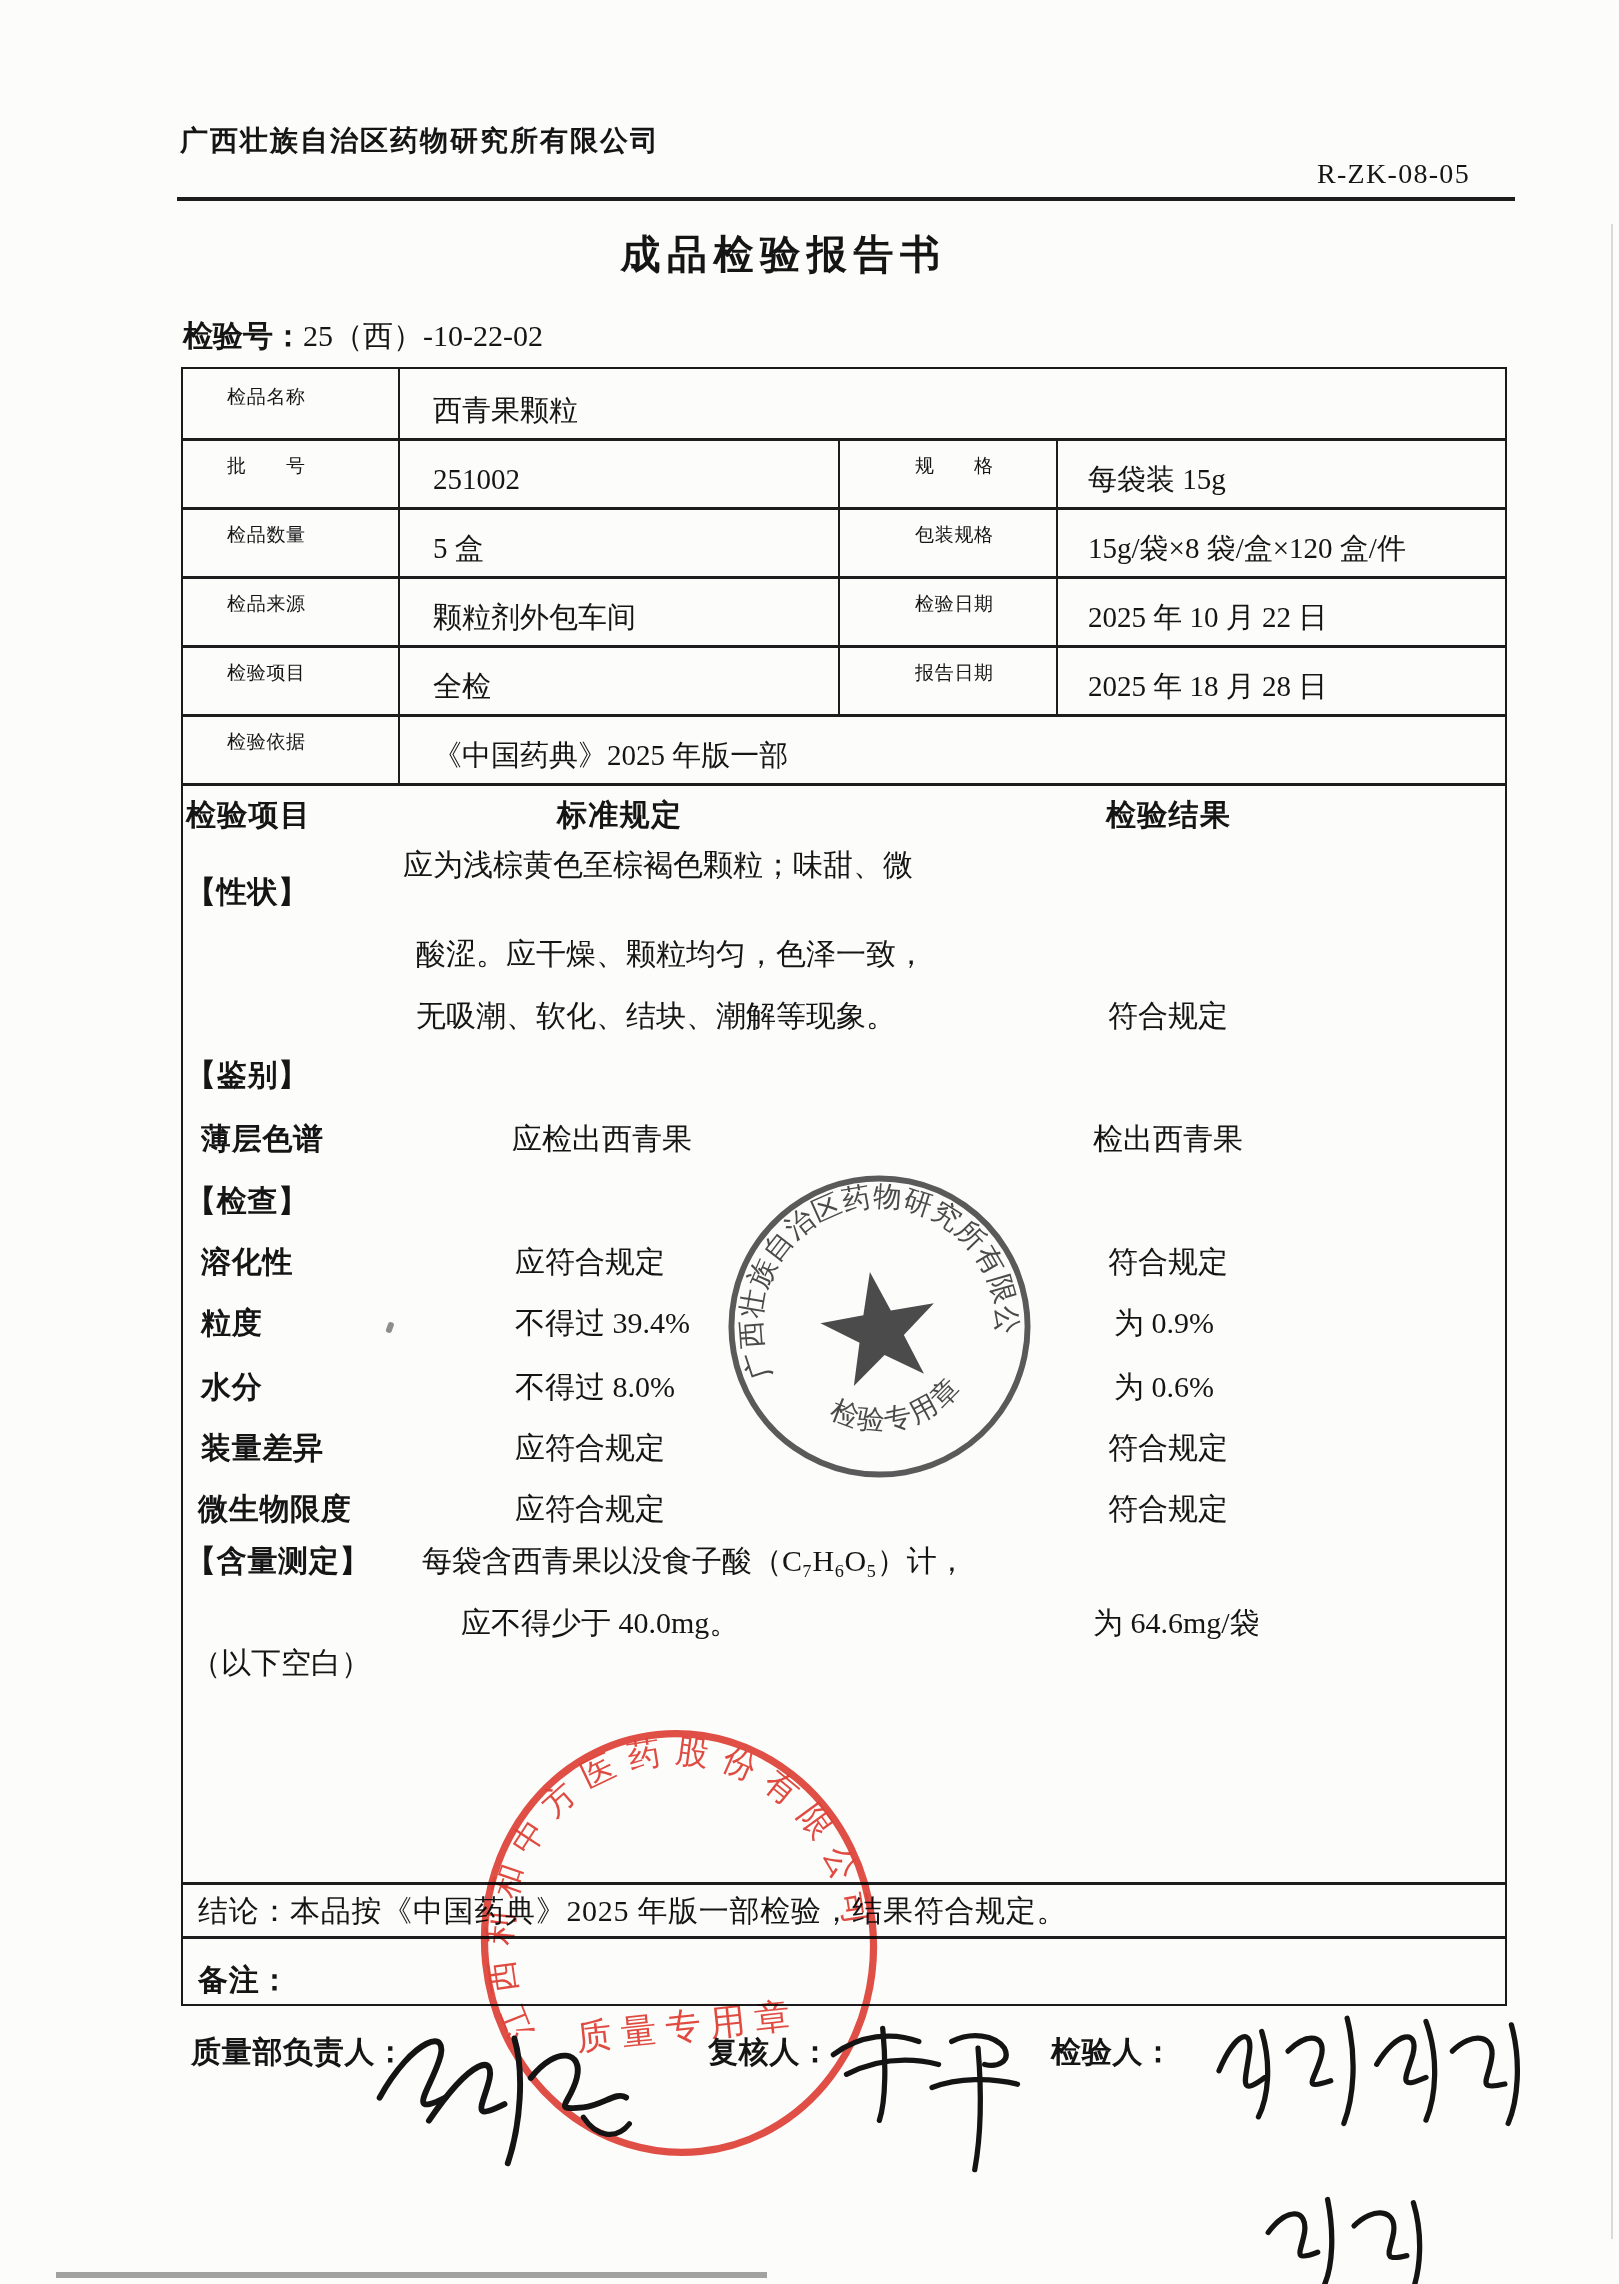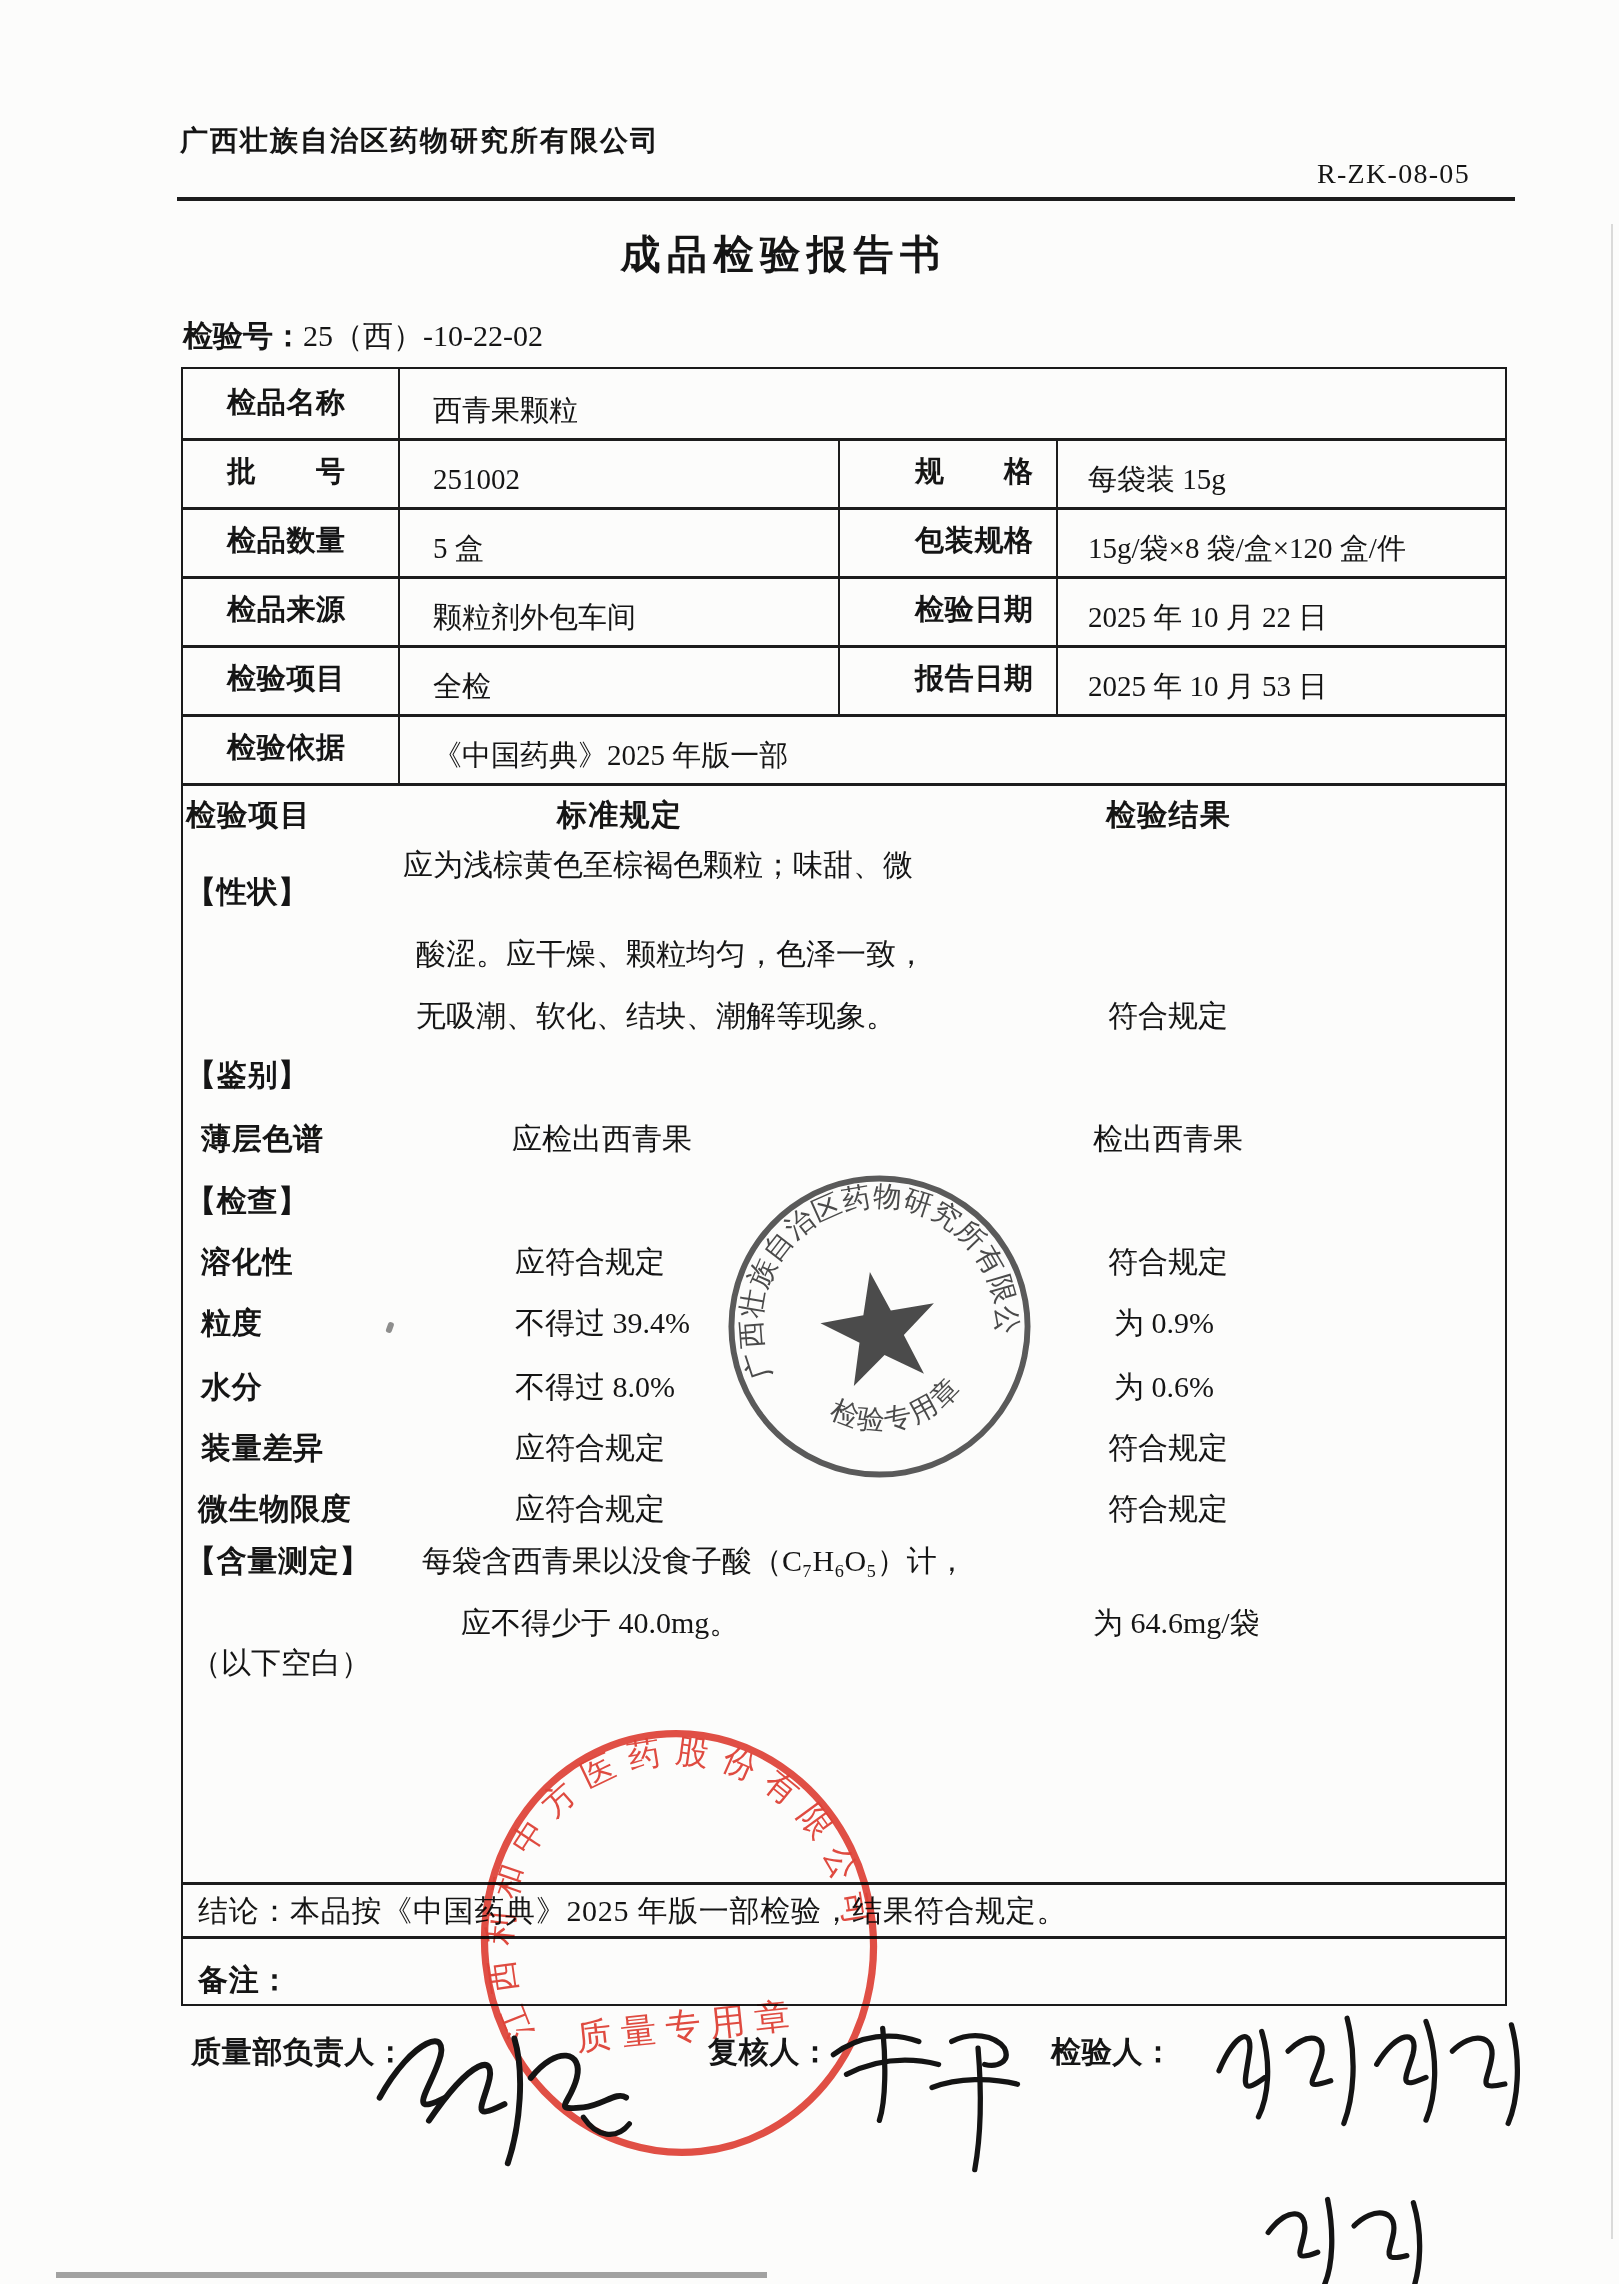--- a/index.html
+++ b/index.html
@@ -11,21 +11,21 @@
     font-family:"Liberation Serif", serif;
     color:#151515;
   }
   .abs{position:absolute;}
   .txt{white-space:nowrap;line-height:1.15;}
   .b{font-weight:700;}
   .company{font-size:28px;font-weight:700;letter-spacing:2px;}
   .doccode{font-size:28px;letter-spacing:1.3px;}
   .title{font-size:40px;font-weight:700;letter-spacing:6.6px;text-align:center;}
   .repno{font-size:30px;}
-  .cellL{font-size:29px;font-weight:700;letter-spacing:0.7px;}
+  .cellL{font-size:19px;font-weight:400;letter-spacing:0.7px;}
   .cellV{font-size:29px;margin-top:8px;}
   .rhead{font-size:30px;font-weight:700;letter-spacing:1.3px;}
   .item{font-size:30px;font-weight:600;letter-spacing:0.7px;}
   .body46{font-size:30px;}
   .line{background:#1d1d1d;}
   .tablebox{border:2.6px solid #1a1a1a;}
   .stamp{mix-blend-mode:multiply;opacity:.93;}
   .sig path{fill:none;stroke:#141414;stroke-linecap:round;stroke-linejoin:round;}
   .concl{font-size:30px;letter-spacing:0.7px;}
 </style>
@@ -75,21 +75,21 @@
   <div class="abs txt cellV" style="left:1088px;top:524px;">15g/袋×8 袋/盒×120 盒/件</div>
 
   <div class="abs txt cellL" style="left:227px;top:593px;">检品来源</div>
   <div class="abs txt cellV" style="left:433px;top:593px;">颗粒剂外包车间</div>
   <div class="abs txt cellL" style="left:915px;top:593px;">检验日期</div>
   <div class="abs txt cellV" style="left:1088px;top:593px;">2025 年 10 月 22 日</div>
 
   <div class="abs txt cellL" style="left:227px;top:662px;">检验项目</div>
   <div class="abs txt cellV" style="left:433px;top:662px;">全检</div>
   <div class="abs txt cellL" style="left:915px;top:662px;">报告日期</div>
-  <div class="abs txt cellV" style="left:1088px;top:662px;">2025 年 10 月 53 日</div>
+  <div class="abs txt cellV" style="left:1088px;top:662px;">2025 年 18 月 28 日</div>
 
   <div class="abs txt cellL" style="left:227px;top:731px;">检验依据</div>
   <div class="abs txt cellV" style="left:433px;top:731px;">《中国药典》2025 年版一部</div>
 
   <div class="abs txt rhead" style="left:186px;top:798px;">检验项目</div>
   <div class="abs txt rhead" style="left:557px;top:798px;">标准规定</div>
   <div class="abs txt rhead" style="left:1106px;top:798px;">检验结果</div>
 
   <div class="abs txt item" style="left:186px;top:875px;">【性状】</div>
   <div class="abs txt body46" style="left:403px;top:848px;">应为浅棕黄色至棕褐色颗粒；味甜、微</div>

